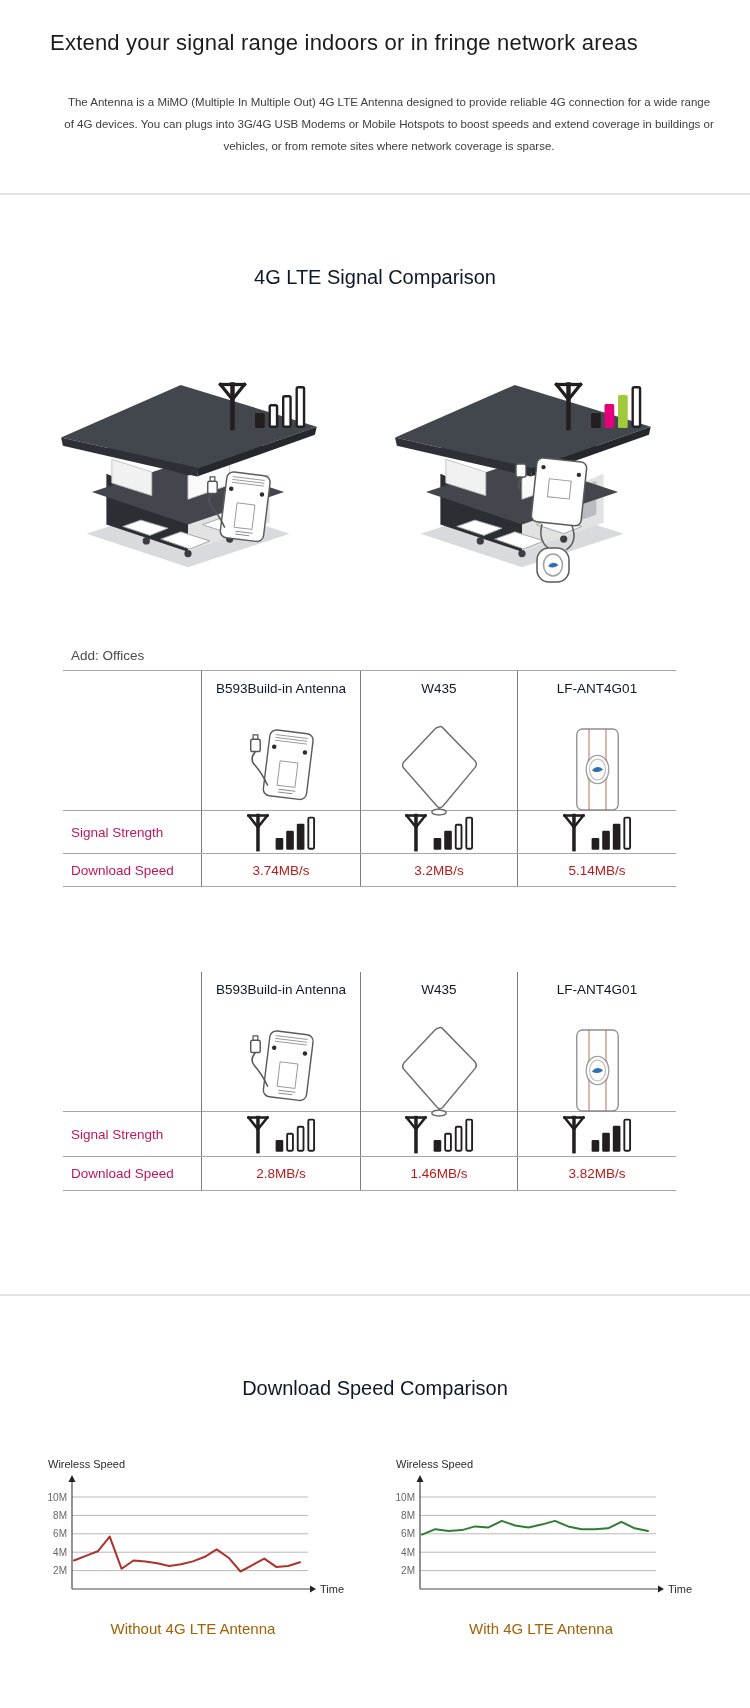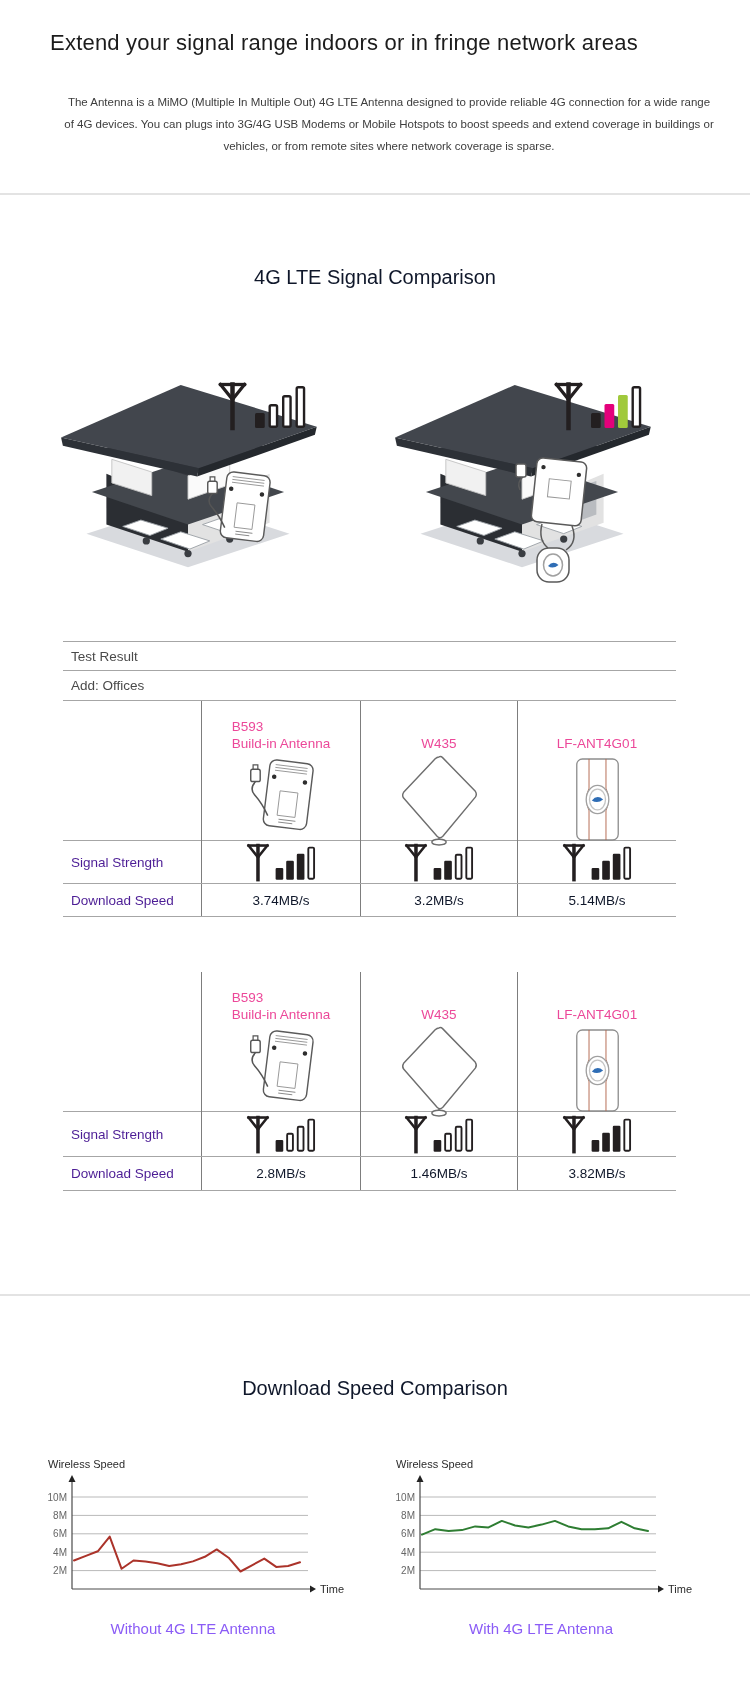--- a/index.html
+++ b/index.html
@@ -17,27 +17,27 @@
   .trow{border-bottom:1px solid #a6a6a6;box-sizing:border-box;padding-left:8px;display:flex;align-items:center;}
   .trow.first{border-top:1px solid #a6a6a6;}
   .h30{height:30px;} .h31{height:31px;}
   .tgrid{display:grid;grid-template-columns:138px 159px 157px 159px;border-bottom:1px solid #a6a6a6;box-sizing:border-box;}
   .tcell{box-sizing:border-box;display:flex;align-items:center;justify-content:center;}
   .tcell + .tcell{border-left:1px solid #7d7d7d;}
   .tprod{height:140px;}
   .tprod .tcell{flex-direction:column;justify-content:flex-start;}
   .tsig1{height:43px;} .tsig2{height:45px;}
   .tdl1{height:33px;} .tdl2{height:34px;}
-  .lblcell{justify-content:flex-start !important;padding-left:8px;color:#4c1d95;}
-  .pname{height:42px;margin-top:9px;display:flex;flex-direction:column;justify-content:flex-end;align-items:flex-start;
-         align-self:center;text-align:left;line-height:17px;color:#ec4899;}
+  .lblcell{justify-content:flex-start !important;padding-left:8px;color:#be185d;}
+  .pname{height:42px;margin-top:9px;display:flex;flex-direction:row;justify-content:flex-end;align-items:flex-start;
+         align-self:center;text-align:left;line-height:17px;color:#0f172a;}
   .pimg{flex:1;display:flex;align-items:center;justify-content:center;width:100%;}
-  .dlval{font-size:13.5px;color:#0f172a;}
+  .dlval{font-size:13.5px;color:#b91c1c;}
   
-  .chart-caption{top:1620px;width:310px;font-size:15px;color:#8b5cf6;}
+  .chart-caption{top:1620px;width:310px;font-size:15px;color:#a16207;}
   svg{display:block;}
 </style>
 </head>
 <body>
 
 <div id="page">
 
   <h1 class="abs center hero-title" style="font-weight:400;margin:0;">Extend your signal range indoors or in fringe network areas</h1>
   <p class="abs center hero-desc" style="margin:14px;">The Antenna is a MiMO (Multiple In Multiple Out) 4G LTE Antenna designed to provide reliable 4G connection for a wide range of 4G devices. You can plugs into 3G/4G USB Modems or Mobile Hotspots to boost speeds and extend coverage in buildings or vehicles, or from remote sites where network coverage is sparse.</p>
 
@@ -154,23 +154,20 @@
       <path d="M64,74 q6,16 -6,24" fill="none"></path>
       <path d="M34,72 q-4,16 6,24" fill="none"></path>
       <rect x="29" y="96" width="32" height="34" rx="12"></rect>
       <ellipse cx="45" cy="113" rx="9.5" ry="11" stroke="#a0a0a0"></ellipse>
       <path d="M40,114 q5,-6 10.5,-1 q-5.5,4.5 -10.5,1 Z" fill="#2f6db5" stroke="none"></path>
         </g>
       </svg>
     </div>
 
   <div class="tbl" style="top:641px;">
-    <div class="trow first h30">
-      <span>Test Result</span>
-    </div>
     <div class="trow h30">
       <span>Add: Offices</span>
     </div>
     <div class="tgrid tprod">
       <div class="tcell"></div>
       <div class="tcell">
         <div class="pname">
           <span>B593</span>
           <span>Build-in Antenna</span>
         </div>

